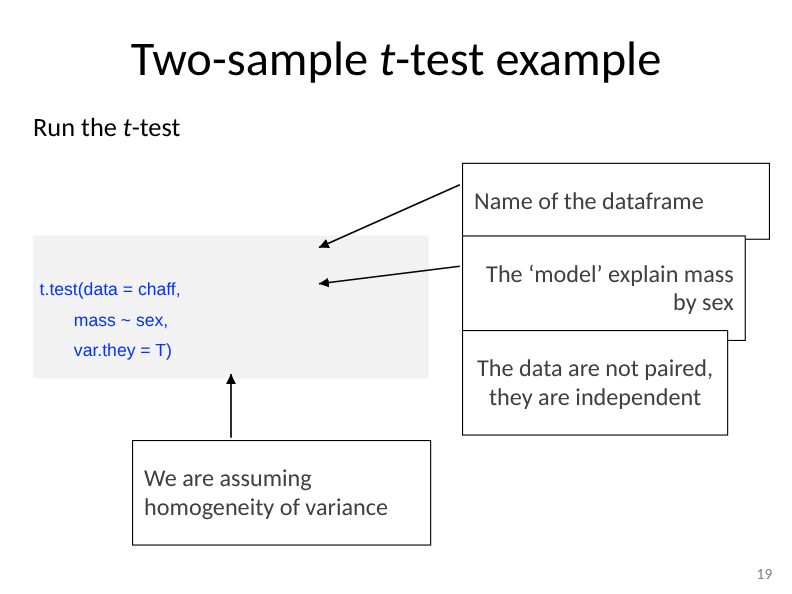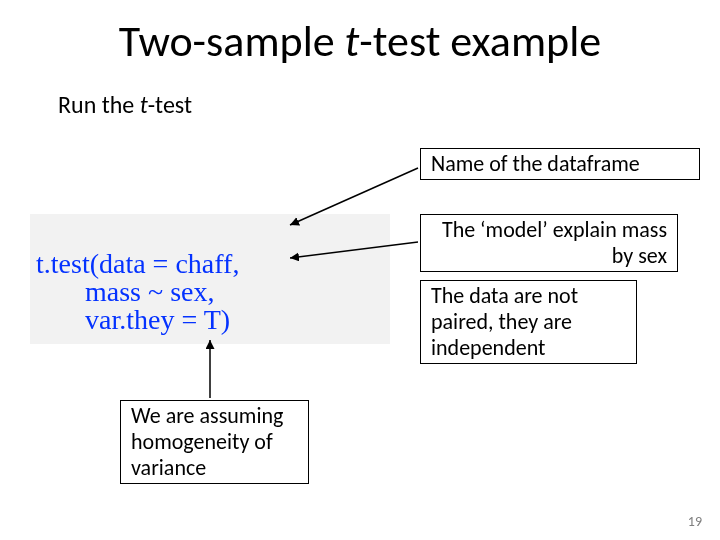--- a/index.html
+++ b/index.html
@@ -20,58 +20,57 @@
   .header-topic {
     text-align: center;
     font-size: 22px;
     color: #000;
   }
   .header-topic .italic { font-style: italic; }
   .title {
     text-align: center;
     font-size: 44px;
     color: #000;
-    margin-top: 2px;
+    margin-top: 14px;
   }
   .title .italic { font-style: italic; }
   .subtitle {
     font-size: 24px;
     margin-top: 22px;
-    margin-left: 28px;
     color: #000;
   }
   .subtitle .italic { font-style: italic; }
   .code-block {
     position: absolute;
     top: 214px;
     left: 30px;
     width: 360px;
     height: 130px;
     background: #f2f2f2;
-    font-family: Liberation Serif, serif;
-    font-size: 28px;
+    font-family: Liberation Sans, sans-serif;
+    font-size: 16px;
     color: #0432ff;
     padding: 8px 6px;
     line-height: 28px;
     white-space: pre;
   }
   .code-line { display: block; }
   .annotation {
     position: absolute;
     background: #fff;
     border: 1.5px solid #000;
     font-size: 22px;
-    color: #000000;
-    padding: 2px 10px;
+    color: #404040;
+    padding: 21px 10px;
     line-height: 26px;
   }
   .ann-dataframe { top: 148px; left: 420px; width: 280px; }
   .ann-model     { top: 214px; left: 420px; width: 258px; text-align: right; }
-  .ann-paired    { top: 280px; left: 420px; width: 217px; }
-  .ann-variance  { top: 400px; left: 120px; width: 189px; }
+  .ann-paired    { top: 300px; left: 420px; width: 242px; text-align: center; }
+  .ann-variance  { top: 400px; left: 120px; width: 272px; }
   .page-number {
     position: absolute;
     bottom: 10px;
     right: 18px;
     font-size: 14px;
     color: #7f7f7f;
     text-align: right;
   }
   svg.arrows {
     position: absolute;

